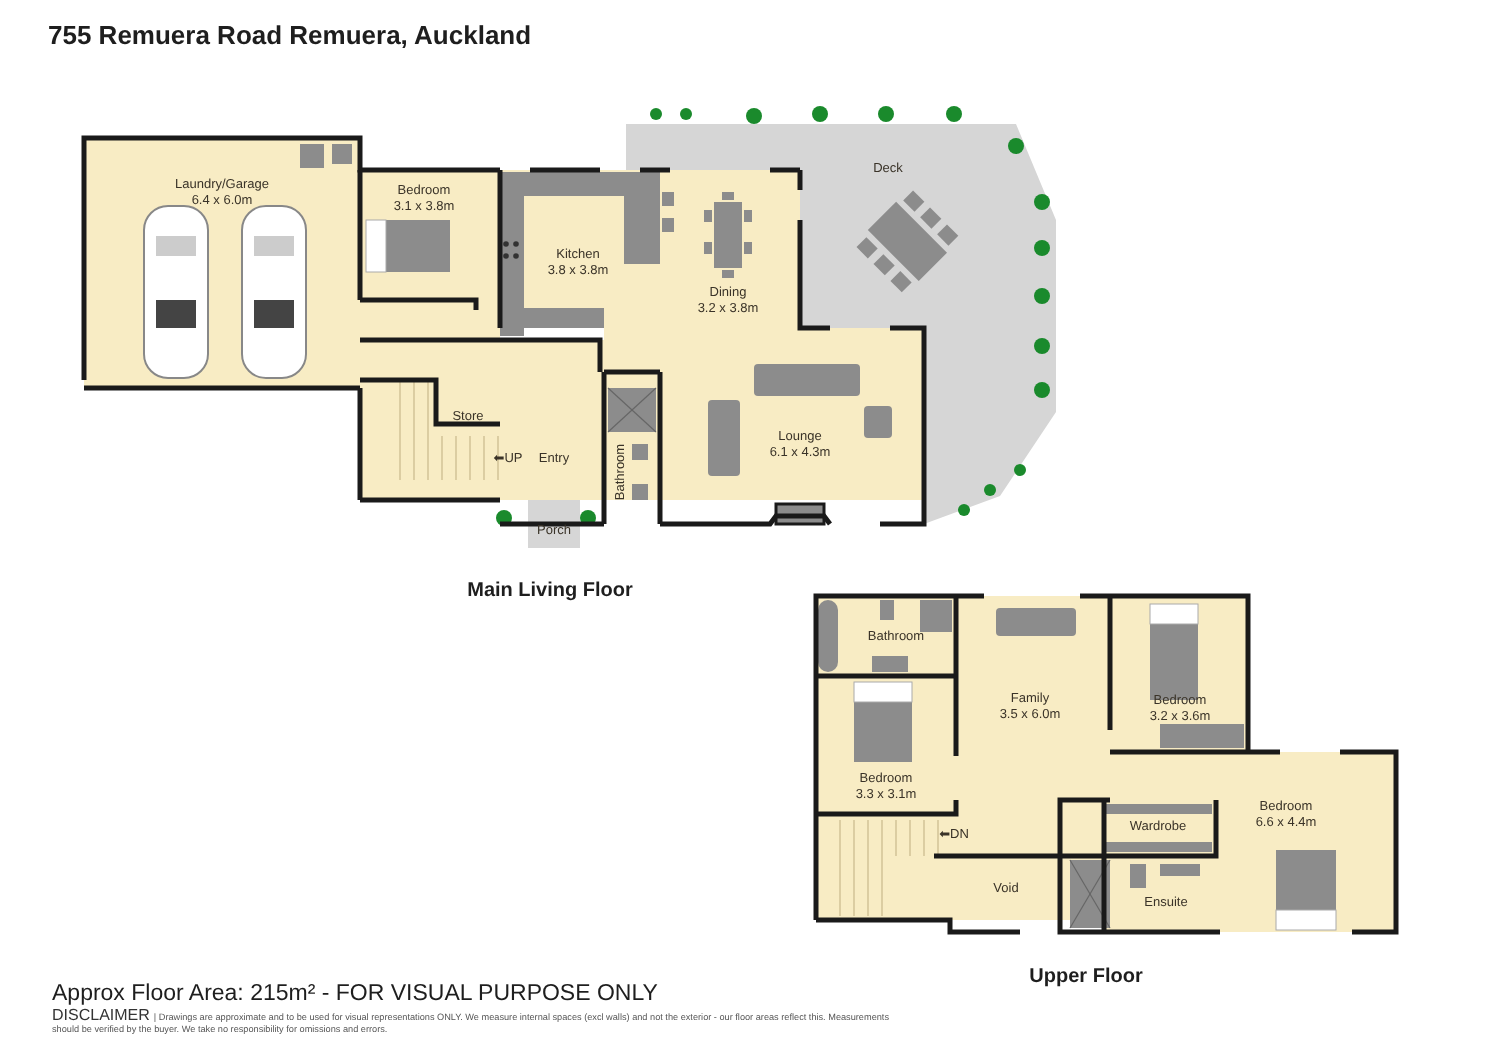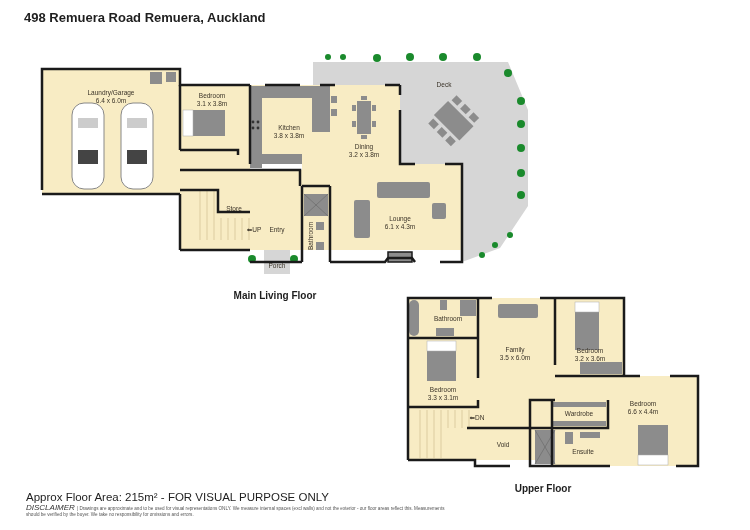--- a/index.html
+++ b/index.html
@@ -4,27 +4,27 @@
 <style>
   html, body { margin:0; padding:0; background:#ffffff; }
   body { width:750px; height:530px; position:relative; overflow:hidden; font-family:"Liberation Sans", sans-serif; color:#222; }
   .title { position:absolute; left:24px; top:10px; font-size:13px; font-weight:bold; color:#1e1e1e; }
   svg.plan { position:absolute; left:0; top:0; }
   .lbl { position:absolute; font-size:6.5px; color:#3a3328; text-align:center; line-height:8px; white-space:nowrap; transform:translateX(-50%); }
   .lbl .dim { display:block; }
   .floor-title { position:absolute; font-size:10px; font-weight:bold; color:#1e1e1e; transform:translateX(-50%); white-space:nowrap; }
   .footer-main { position:absolute; left:26px; top:491px; font-size:11.5px; font-weight:normal; color:#1e1e1e; }
   .footer-disc { position:absolute; left:26px; top:505px; width:430px; font-size:4.6px; line-height:6px; color:#555; }
-  .footer-disc .head { font-size:8px; font-style:italic; color:#333; margin-right:2px; }
+  .footer-disc .head { font-size:8px; color:#333; margin-right:2px; }
   .rot { transform:translateX(-50%) rotate(-90deg); }
 </style>
 </head>
 <body>
 
-<div class="title">498 Remuera Road Remuera, Auckland</div>
+<div class="title">755 Remuera Road Remuera, Auckland</div>
 
 <svg class="plan" width="750" height="530" viewBox="0 0 750 530">
 
   <polygon points="313,62 508,62 528,110 528,206 500,248 462,262 462,164 400,164 400,94 313,94" fill="#d6d6d6"></polygon>
 
   <g fill="#1a8a2c">
     <circle cx="328" cy="57" r="3"></circle>
       <circle cx="343" cy="57" r="3"></circle>
       <circle cx="377" cy="58" r="4"></circle>
     <circle cx="410" cy="57" r="4"></circle>

